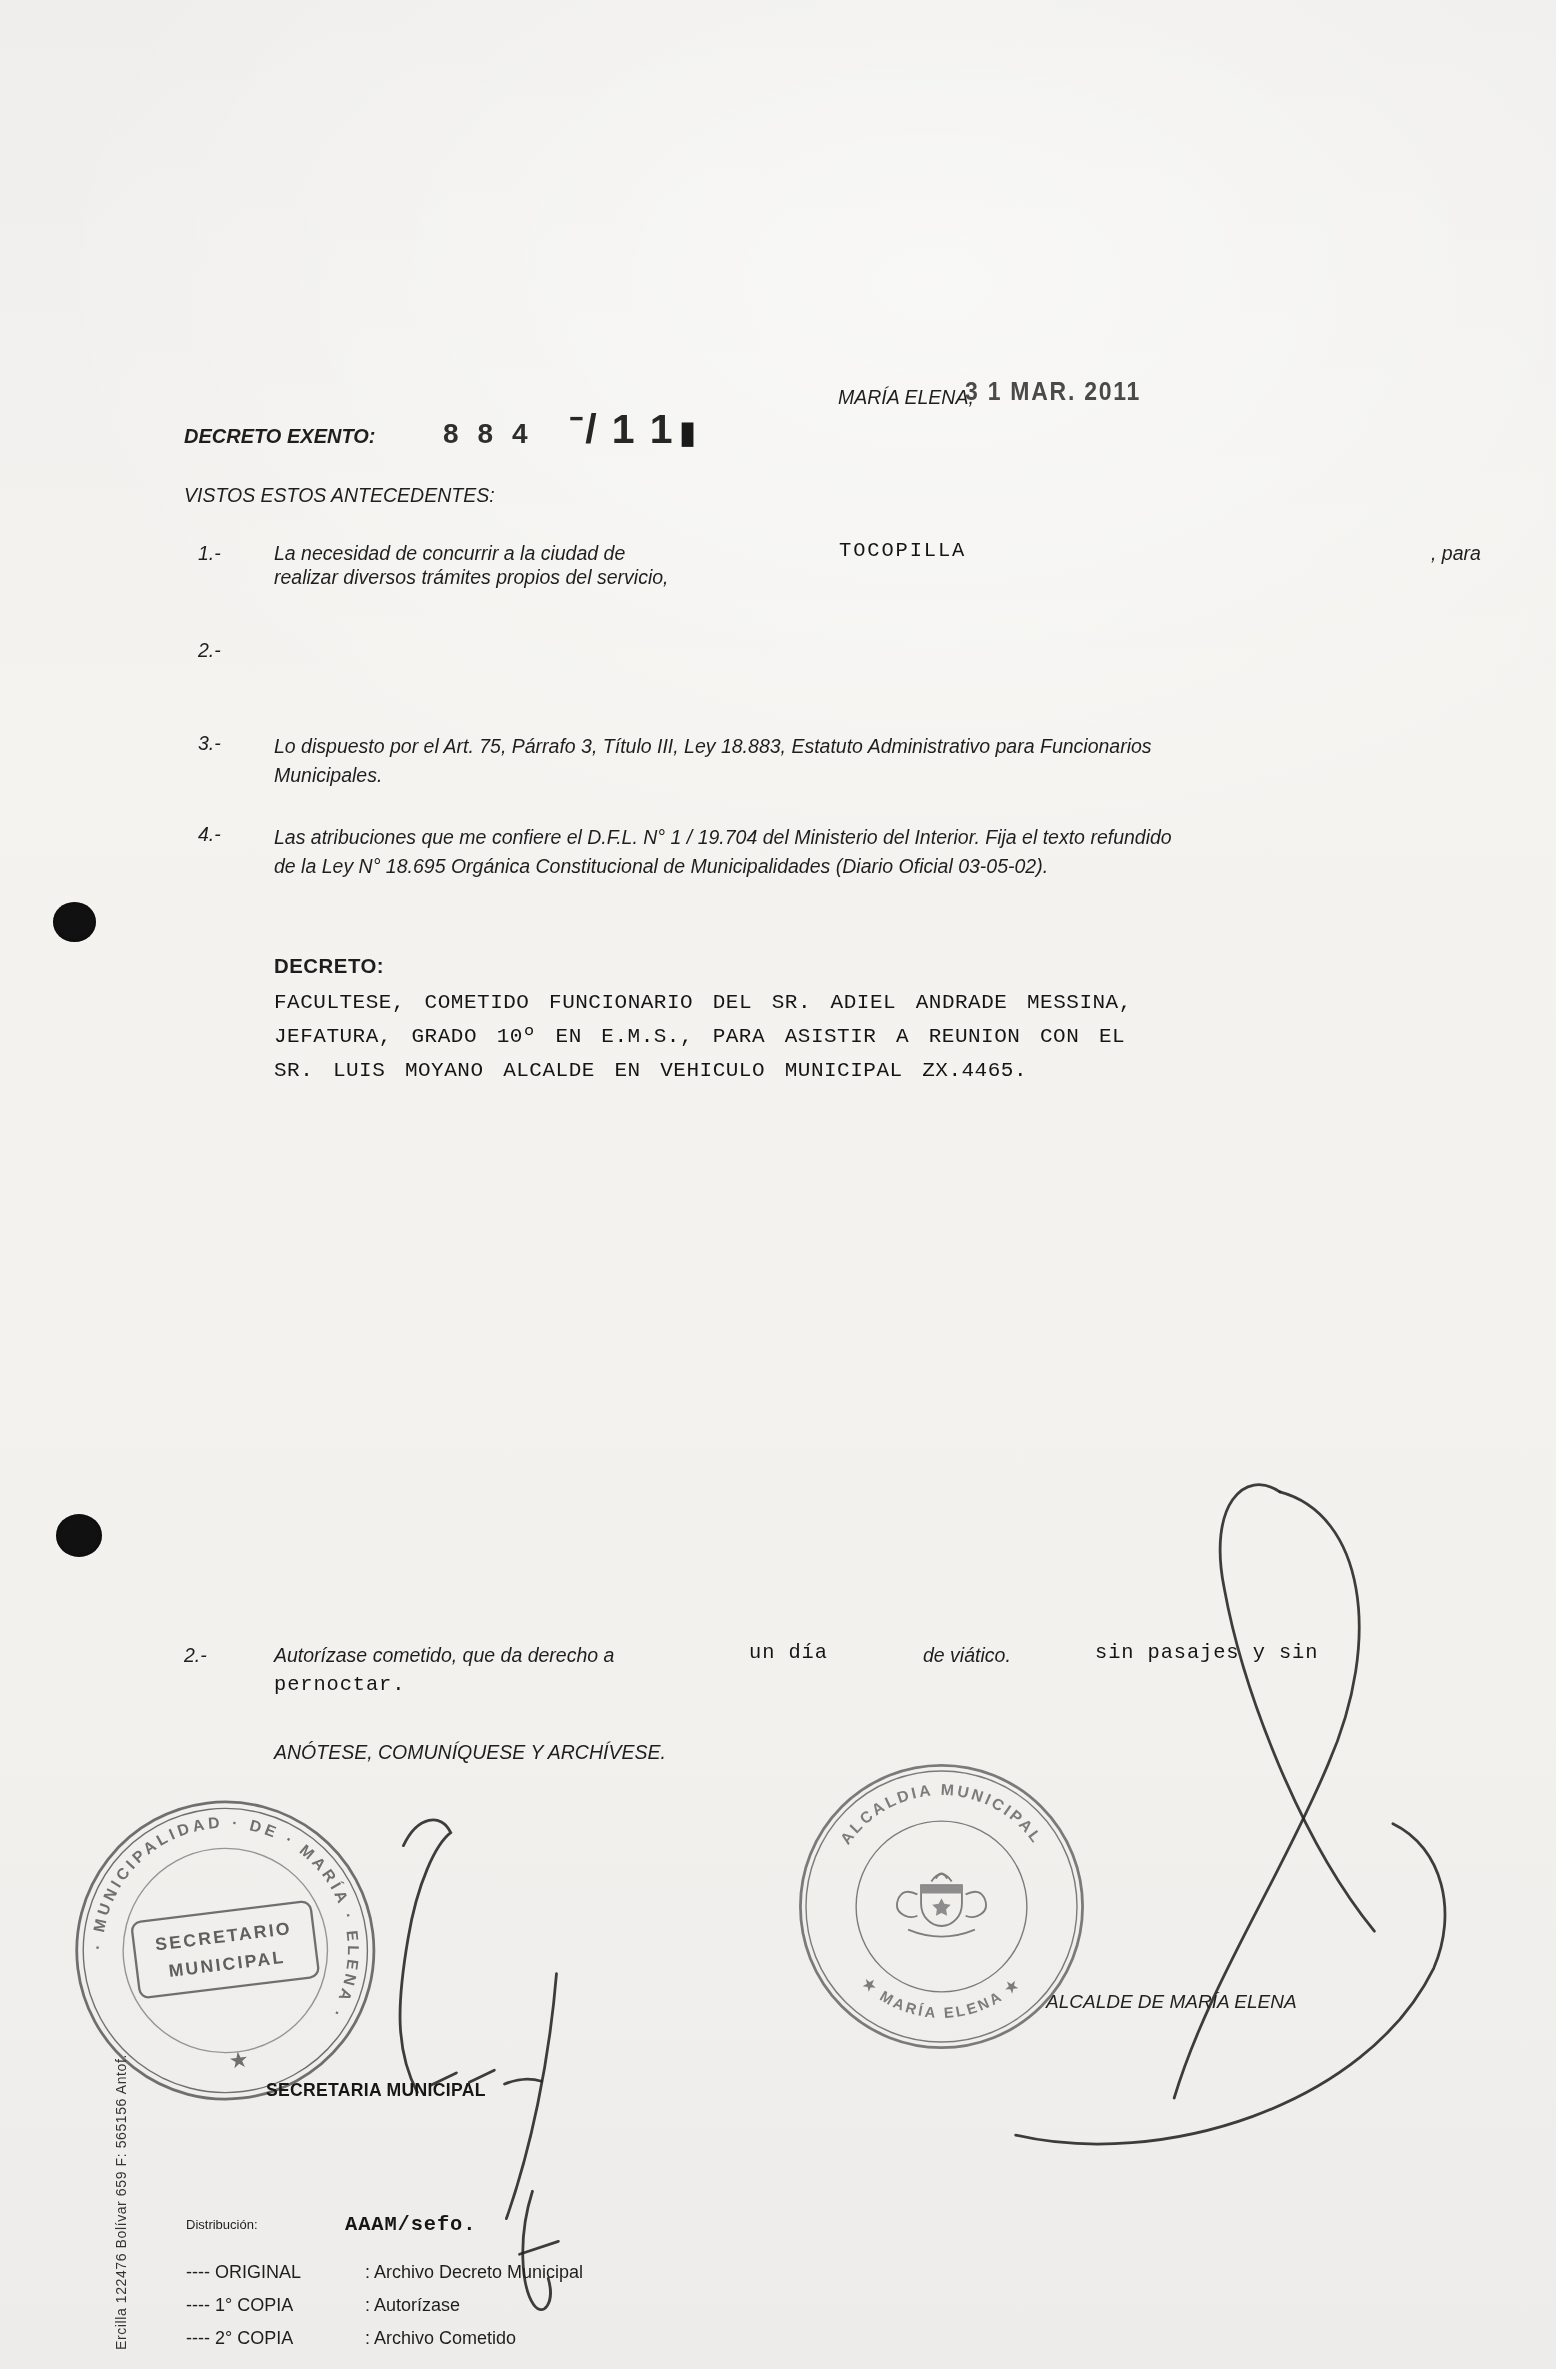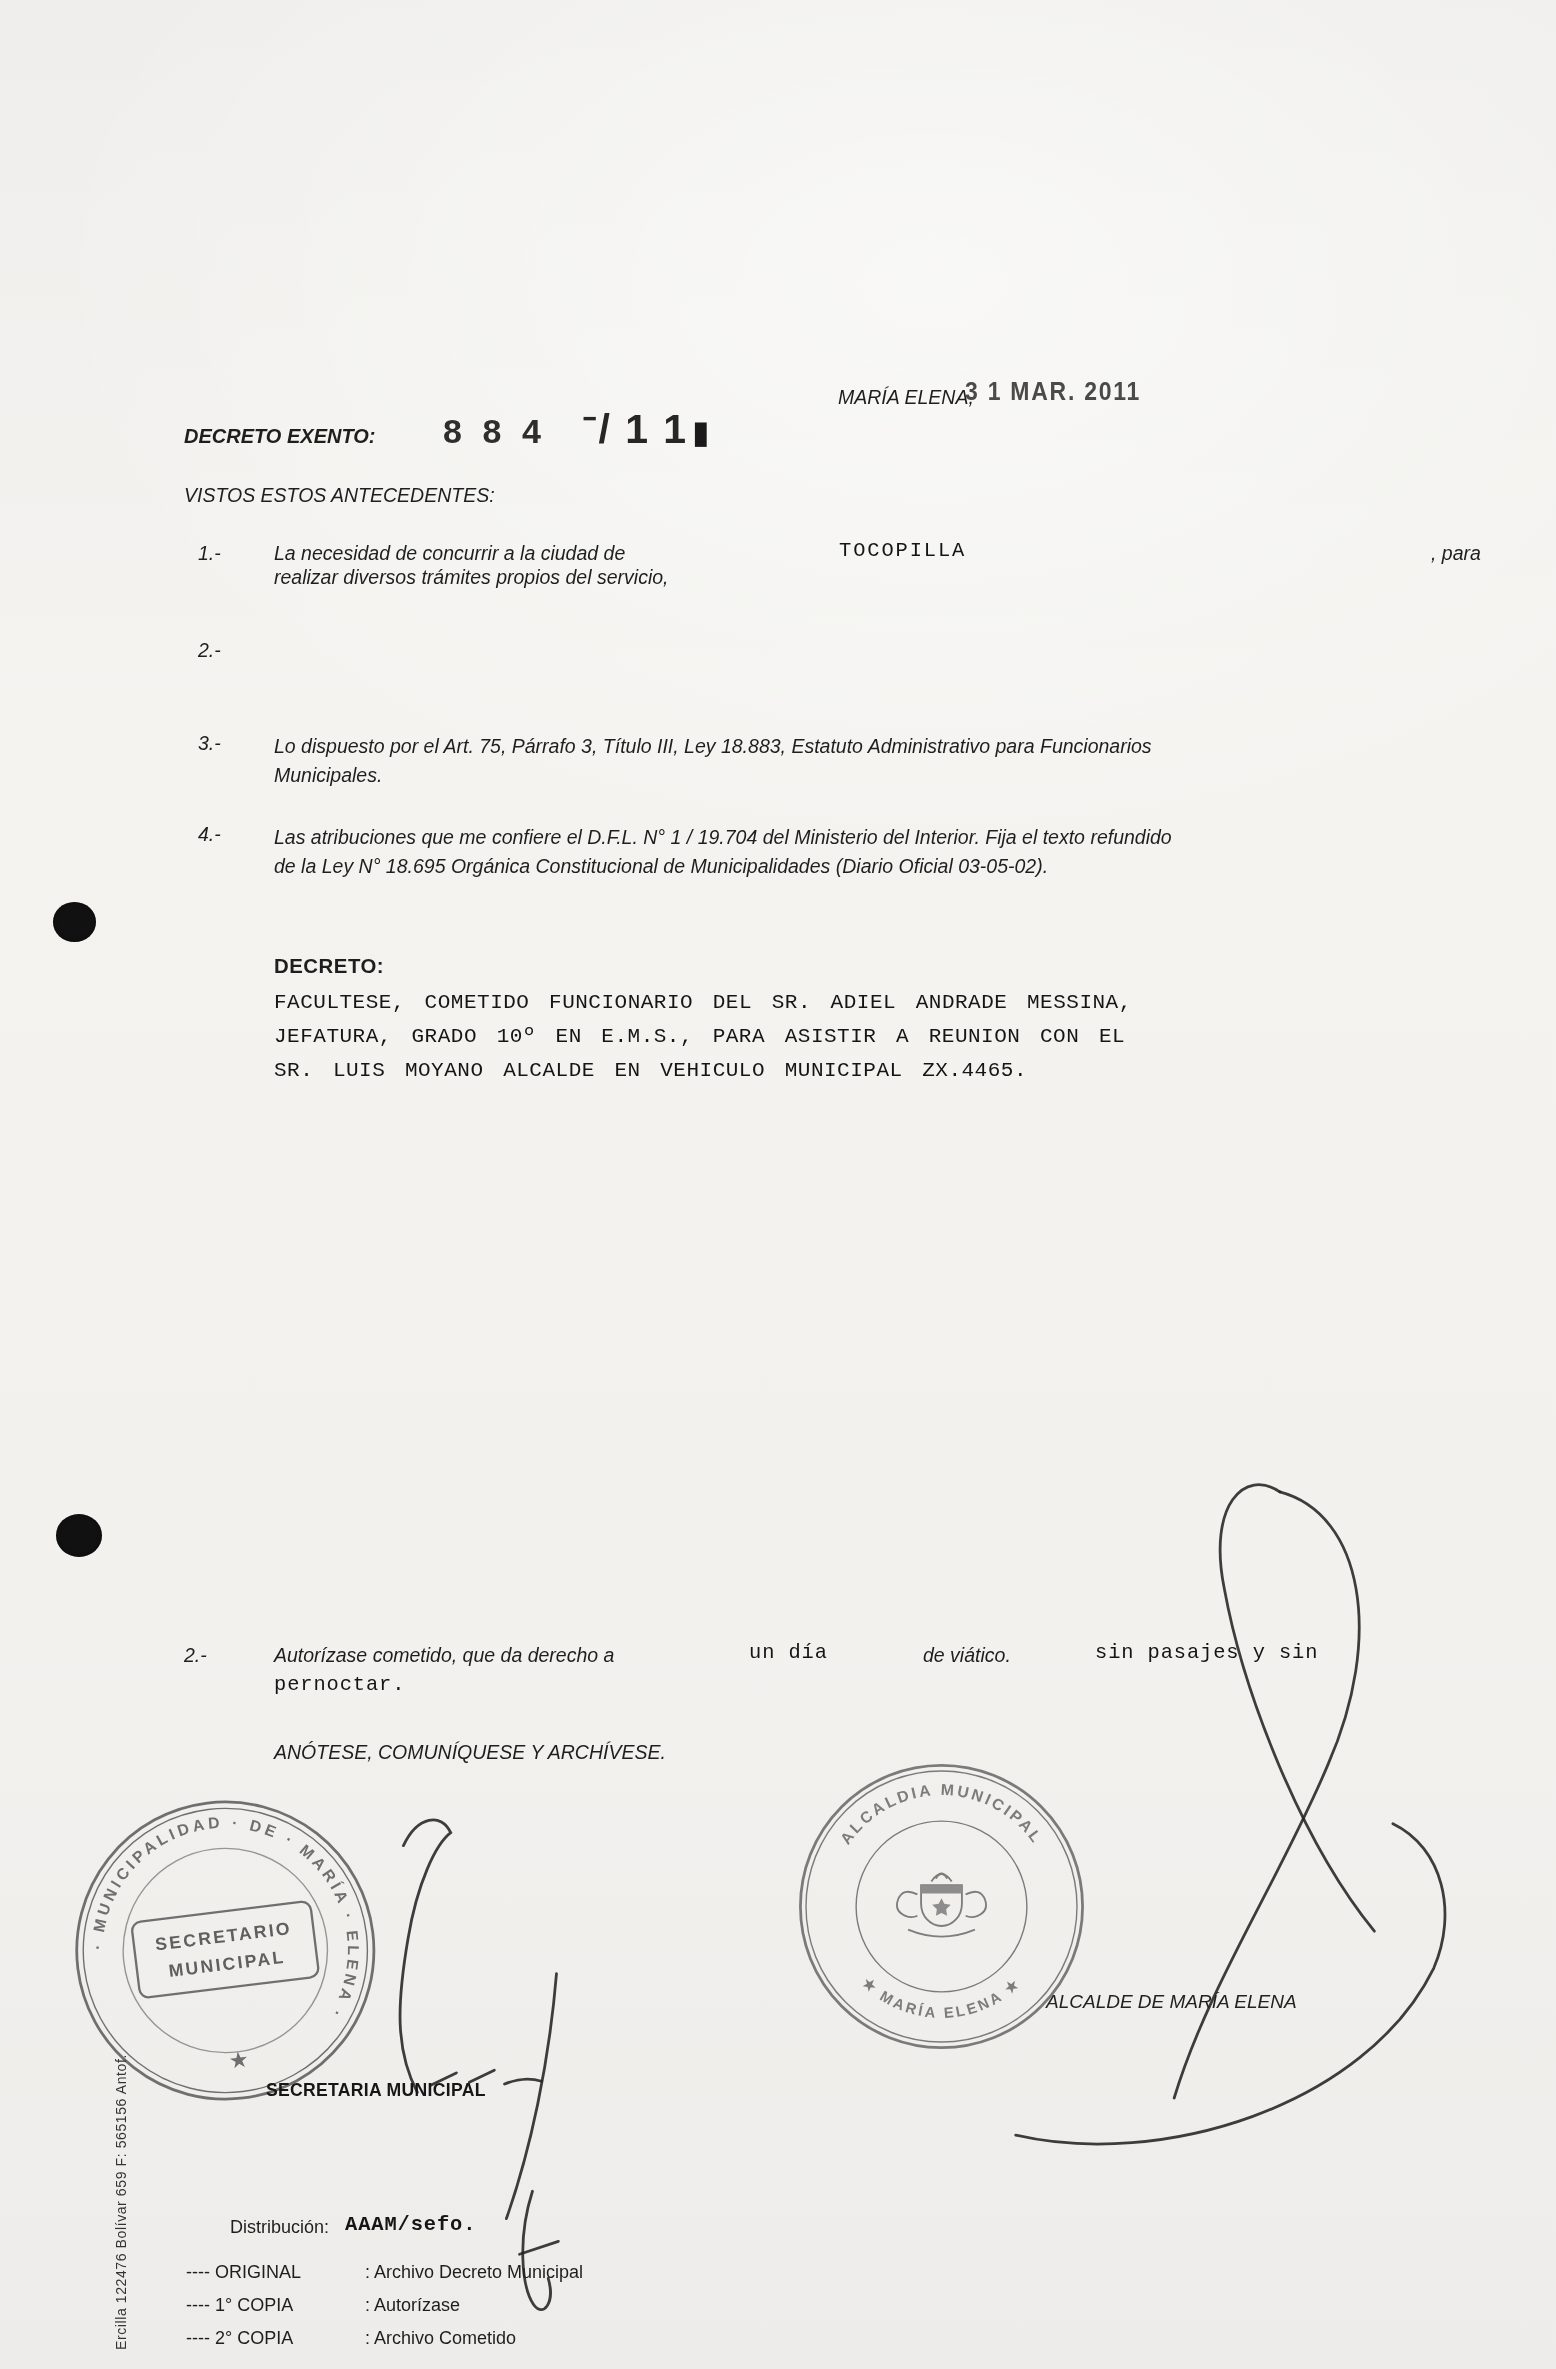--- a/index.html
+++ b/index.html
@@ -17,21 +17,21 @@
   .abs{position:absolute;}
   .it{font-style:italic;font-size:19.5px;}
   .itb{font-style:italic;font-weight:700;font-size:20px;}
   .typed{font-family:"Liberation Mono","DejaVu Sans Mono",monospace;font-size:20.4px;letter-spacing:0.9px;color:#151515;}
   .ml{white-space:pre-line;line-height:29px;}
   .lh-head{line-height:1.25;}
   .head-country{font-weight:700;font-size:21.3px;color:#141414;}
   .head-muni{font-size:17px;margin-top:2.8px;}
   .head-region{font-size:16px;text-align:center;width:162px;margin-top:1.9px;padding-bottom:4.6px;border-bottom:1.9px solid #3a3a3a;}
   .datestamp{font-weight:700;font-size:25px;letter-spacing:1.9px;color:#4a4a4a;transform:scaleX(.92);transform-origin:left center;white-space:nowrap;}
-  .decnum{font-weight:700;font-size:34px;color:#2e2e2e;letter-spacing:5.6px;white-space:nowrap;}
+  .decnum{font-weight:700;font-size:28px;color:#2e2e2e;letter-spacing:5.6px;white-space:nowrap;}
   .decnum-hand{font-weight:700;font-size:41px;letter-spacing:1.9px;color:#262626;margin-left:32px;}
   .decnum-blob{font-size:32px;color:#1a1a1a;}
   .decbody{white-space:pre-line;line-height:34px;font-size:21px;letter-spacing:0.5px;word-spacing:6.5px;}
   .decdetail{white-space:pre-line;line-height:33px;font-size:21px;letter-spacing:0.9px;word-spacing:1.9px;}
   .bold-label{font-weight:700;font-size:20.4px;letter-spacing:0.5px;}
   .plain{font-size:18.6px;}
   .dist-row{font-size:18px;line-height:33px;}
   .dist-copy{display:inline-block;width:174px;}
   .sig-label-left{font-weight:700;font-size:17.6px;letter-spacing:0.3px;color:#161616;}
   .sig-label-right{font-style:italic;font-size:19px;color:#222;}
@@ -148,21 +148,21 @@
 
   <svg class="abs sig" style="left:974px;top:1447px;" width="519" height="733" viewBox="0 0 560 790">
     <path d="M 330,48 C 420,72 442,205 382,342 C 332,462 252,582 216,702"></path>
     <path d="M 330,48 C 292,22 252,62 270,152 C 290,262 352,424 432,522"></path>
     <path d="M 45,742 C 200,778 422,712 496,562 C 522,502 506,432 452,406"></path>
   </svg>
 
   <div class="abs sig-label-left" style="left:266px;top:2080px;">SECRETARIA MUNICIPAL</div>
   <div class="abs sig-label-right" style="left:1046px;top:1991px;">ALCALDE DE MARÍA ELENA</div>
 
-  <div class="abs plain" style="left:186px;top:2217px;font-size:18px;margin-left:44px;">Distribución:</div>
+  <div class="abs plain" style="left:186px;top:2217px;font-size:13px;">Distribución:</div>
   <div class="abs typed" style="left:345px;top:2213px;font-weight:700;">AAAM/sefo.</div>
 
   <svg class="abs sig" style="left:512px;top:2182px;" width="65" height="139" viewBox="0 0 70 150">
     <path d="M 22,10 C 6,60 10,112 23,132 C 33,147 47,131 39,104"></path>
     <path d="M 8,78 l 42,-14"></path>
   </svg>
 
   <div class="abs" style="left:186px;top:2256px;">
     <div class="dist-row">
       <span class="dist-copy">---- ORIGINAL</span>

